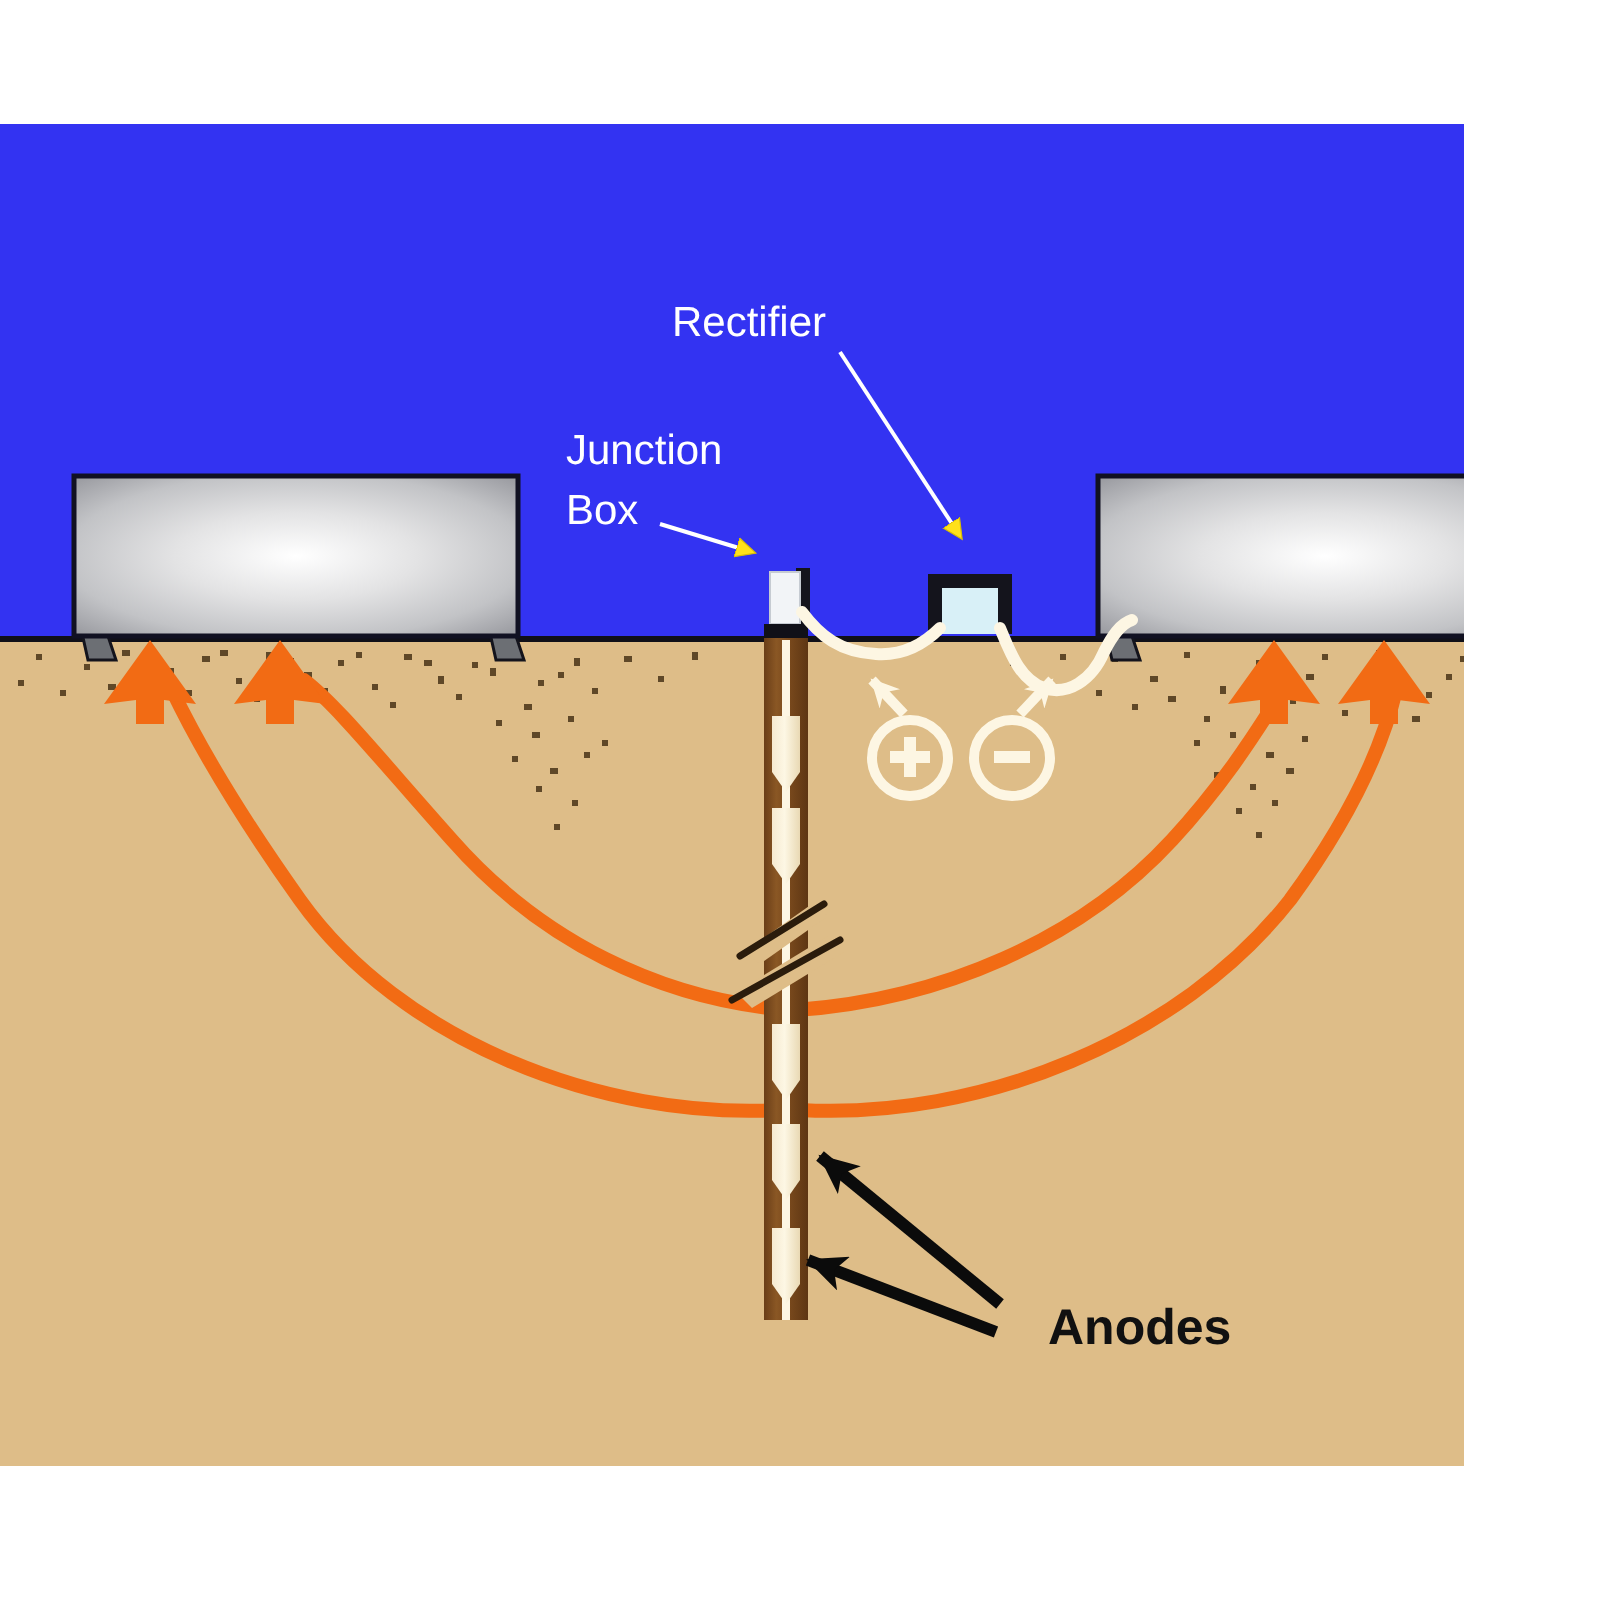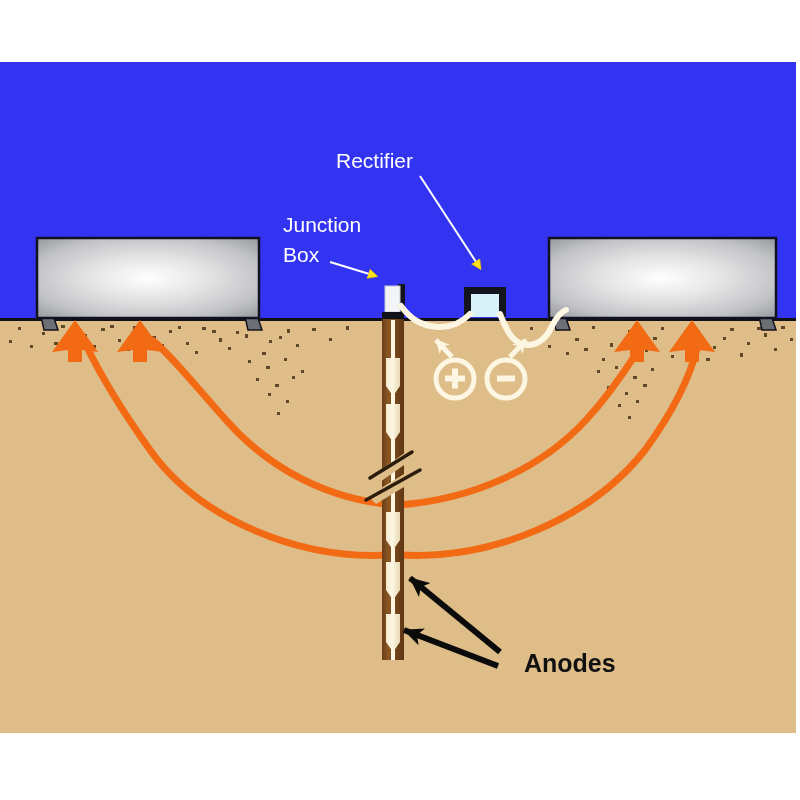--- a/index.html
+++ b/index.html
@@ -2,21 +2,21 @@
 <html><head>
 <meta charset="utf-8">
 <style>
   html, body {
     margin: 0;
     padding: 0;
     background: #ffffff;
   }
   #stage {
     position: relative;
-    width: 796px;
+    width: 732px;
     height: 800px;
     background: #ffffff;
     overflow: hidden;
     font-family: "Liberation Sans", sans-serif;
   }
   #diagram {
     position: absolute;
     left: 0;
     top: 0;
     width: 800px;

